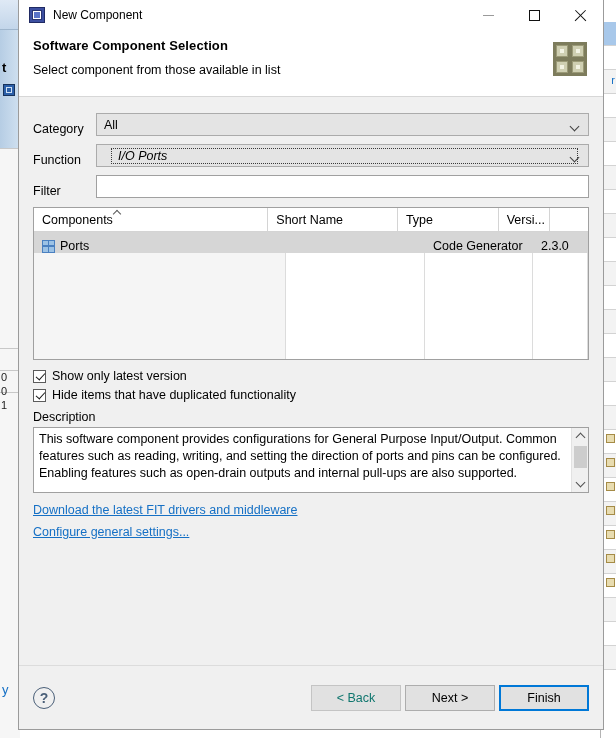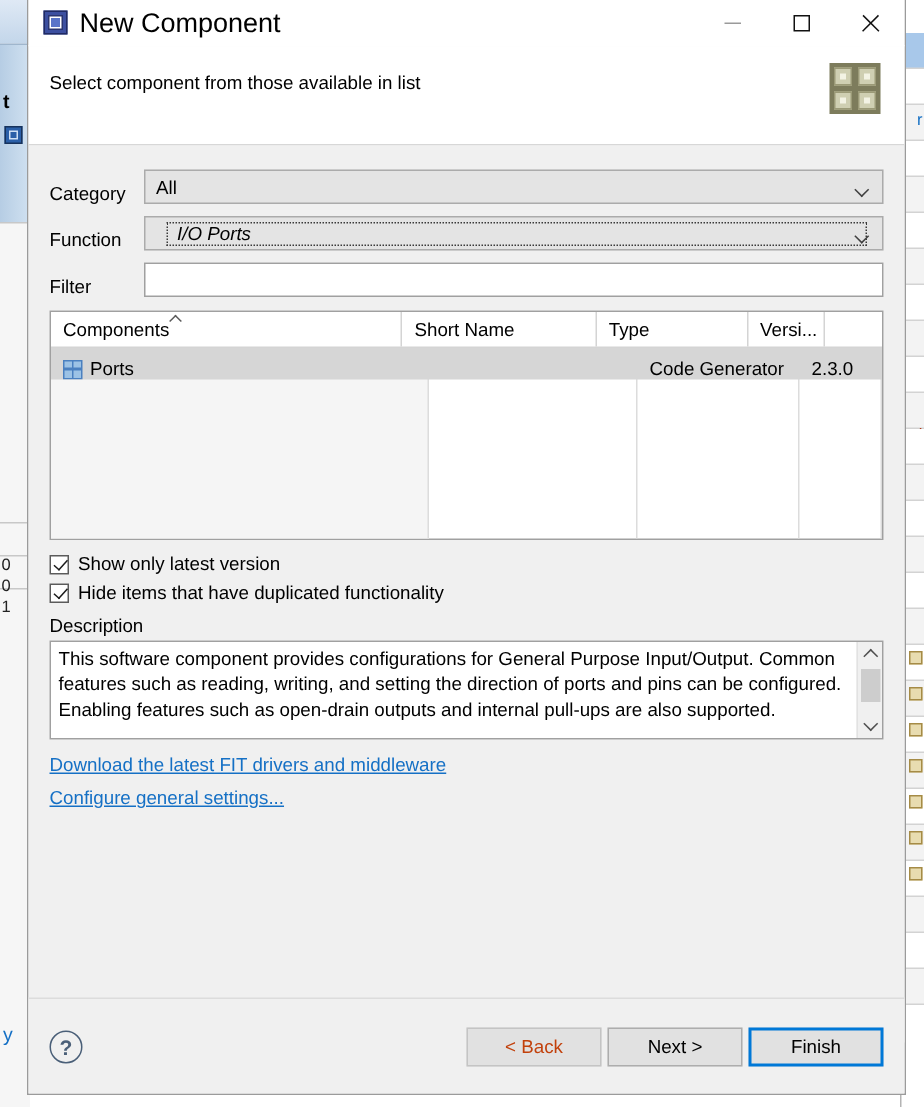--- a/index.html
+++ b/index.html
@@ -104,21 +104,21 @@
   }
   .title-icon .chip-inner {
     position: absolute; left: 3px; top: 3px; width: 10px; height: 10px;
     background: #ffffff; border: 1px solid #2a3570;
   }
   .title-icon .chip-inner::after {
     content:""; position:absolute; left:1px; top:1px; width:6px; height:6px;
     background:#5a74c8;
   }
   .title-text {
-    font-size: 18px; color: #000; white-space: nowrap;
+    font-size: 12px; color: #000; white-space: nowrap;
   }
   .win-btns {
     position: absolute; right: 0; top: 0; height: 31px;
     display: flex; align-items: stretch;
   }
   .win-btn {
     width: 46px; display: flex; align-items: center; justify-content: center;
     cursor: default;
   }
   .glyph-min { width: 11px; height: 1px; background: #9a9a9a; }
@@ -334,21 +334,21 @@
     cursor: pointer; flex: 0 0 auto;
   }
   .btns { margin-left: auto; margin-right: 14px; display: flex; gap: 4px; }
   .btn {
     width: 90px; height: 26px;
     background: #e1e1e1; border: 1px solid #adadad;
     font-size: 12.5px; color: #000;
     display: flex; align-items: center; justify-content: center;
     cursor: pointer;
   }
-  .btn.disabled { color: #c2410c; background: #e1e1e1; border-color: #c4c4c4; }
+  .btn.disabled { color: #0f766e; background: #e1e1e1; border-color: #c4c4c4; }
   .btn.default {
     border: 2px solid #0078d7;
   }
 </style>
 </head>
 <body>
 
 <div id="backdrop">
   <div class="bg-hline" style="top:350px"></div>
   <div class="bg-hline" style="top:372px"></div>
@@ -426,20 +426,21 @@
       <div class="win-btn">
         <span class="glyph-max"></span>
       </div>
       <div class="win-btn close">
         <span class="glyph-close"></span>
       </div>
     </div>
   </div>
 
   <div class="banner">
+    <div class="banner-title">Software Component Selection</div>
     <div class="banner-sub">Select component from those available in list</div>
     <div class="banner-icon">
       <span></span>
         <span></span>
         <span></span>
         <span></span>
     </div>
   </div>
 
   <div class="body">

